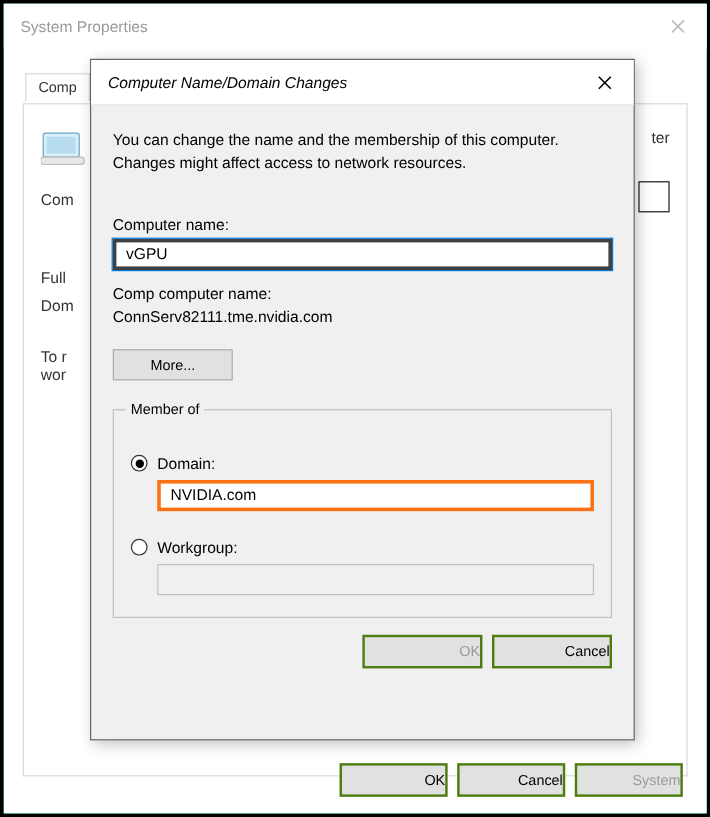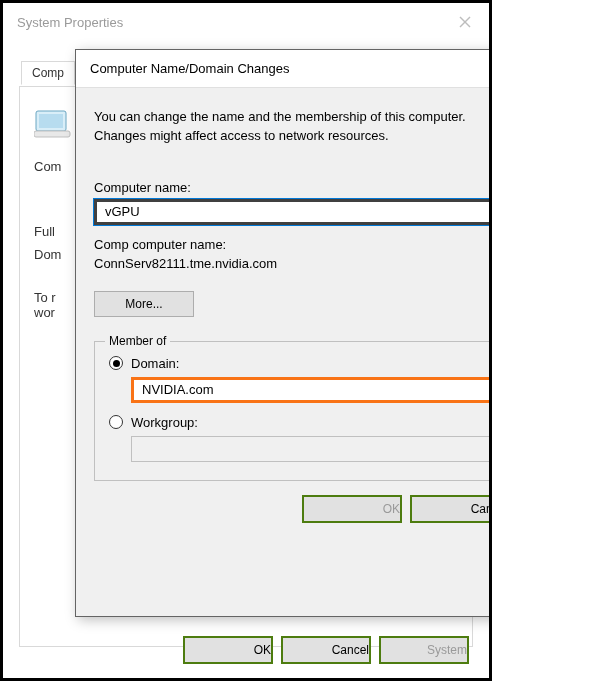--- a/index.html
+++ b/index.html
@@ -1,17 +1,17 @@
 <!DOCTYPE html>
 <html><head>
   <meta charset="utf-8">
   <style>
     * { box-sizing: border-box; margin: 0; padding: 0; }
     html, body { font-family: "Segoe UI", Tahoma, sans-serif; font-size: 12px; background: #fff; }
-    .outer-frame { width: 492px; height: 681px; border: 3px solid #000; position: relative; overflow: hidden; background: #14b8a6; }
+    .outer-frame { width: 592px; height: 681px; border: 3px solid #000; position: relative; overflow: hidden; background: #14b8a6; }
 
     
     .sys-window { position: absolute; top: 0; left: 0; width: 100%; height: 100%; background: #fff; }
     .sys-titlebar { height: 38px; background: #fff; display: flex; align-items: center; padding-left: 14px; padding-right: 0; position: relative; }
     .sys-title-text { color: #9a9a9a; font-size: 13px; }
     .sys-close { position: absolute; right: 0; top: 0; width: 48px; height: 38px; display: flex; align-items: center; justify-content: center; color: #bdbdbd; font-size: 16px; }
 
     .sys-body { padding: 18px 16px 12px 16px; font-size: 13px; color: #333; position: relative; height: calc(100% - 38px); }
     .tab-strip { border-bottom: 1px solid #d9d9d9; position: relative; height: 28px; }
     .tab { position: absolute; top: 2px; left: 2px; background: #fff; border: 1px solid #d9d9d9; border-bottom: 1px solid #fff; padding: 4px 10px; font-size: 12px; }
@@ -23,39 +23,39 @@
     .sys-label { display: inline-block; width: 46px; }
     .sys-small-input { float: right; width: 26px; height: 26px; border: 1px solid #1a1a1a; background: #fff; margin-top: -8px; }
 
     .sys-buttons { position: absolute; bottom: 14px; right: 20px; display: flex; gap: 8px; align-items: center; }
     .btn { min-width: 90px; height: 28px; background: #e1e1e1; border: 2px solid #4d7c0f; font-size: 12px; color: #000; cursor: pointer; display: flex; align-items: center; justify-content: flex-end; }
     .btn.disabled { color: #9a9a9a; pointer-events: none; }
 
     
     .modal { position: absolute; top: 46px; left: 72px; width: 454px; height: 568px; background: #f0f0f0; border: 1px solid #646464; box-shadow: 3px 3px 12px rgba(0,0,0,0.25); }
     .modal-titlebar { height: 38px; background: #fff; display: flex; align-items: center; padding-left: 14px; position: relative; border-bottom: 1px solid #e0e0e0; }
-    .modal-title { font-size: 13px; color: #000; }
+    .modal-title { font-size: 13px; color: #000; font-style: italic; }
     .modal-close { position: absolute; right: 0; top: 0; width: 48px; height: 38px; display: flex; align-items: center; justify-content: center; color: #000; font-size: 15px; cursor: pointer; }
 
     .modal-body { padding: 20px 18px 14px 18px; font-size: 13px; color: #000; }
     .modal-desc { margin-bottom: 34px; line-height: 1.45; }
     .field-group { margin-bottom: 4px; }
     .label { display: block; margin-bottom: 4px; }
     .text-input { width: 100%; height: 26px; border: 3px solid #404040; outline: 1px solid #0078d7; padding: 2px 8px; font-size: 13px; background: #fff; }
     .text-input.plain { border: 3px solid #f97316; outline: none; }
     .text-input.disabled-input { background: #f0f0f0; border: 1px solid #c0c0c0; outline: none; }
 
     .fullname-block { margin-top: 12px; margin-bottom: 20px; }
     .more-row { display: flex; justify-content: flex-start; margin-bottom: 24px; }
     .more-btn { min-width: 100px; height: 26px; background: #e1e1e1; border: 1px solid #adadad; font-size: 12px; cursor: pointer; }
 
     
     .fieldset { border: 1px solid #c0c0c0; padding: 14px 14px 18px 14px; position: relative; margin-top: 6px; }
     .legend { position: absolute; top: -8px; left: 10px; background: #f0f0f0; padding: 0 4px; font-size: 12px; }
-    .radio-row { display: flex; align-items: center; margin-bottom: 6px; }
+    .radio-row { display: flex; align-items: center; margin-bottom: 6px; margin-top: 23px; }
     .radio { width: 14px; height: 14px; border-radius: 50%; border: 1px solid #333; margin-right: 8px; display: flex; align-items: center; justify-content: center; background: #fff; cursor: pointer; }
     .radio.selected::after { content: ""; width: 7px; height: 7px; border-radius: 50%; background: #000; display: block; }
     .radio-input { margin-left: 22px; width: calc(100% - 22px); height: 26px; padding: 2px 8px; font-size: 13px; }
     .radio-group { margin-bottom: 12px; }
 
     .modal-buttons { display: flex; justify-content: flex-end; gap: 8px; padding: 0 18px 14px 18px; }
 
     
     .monitor-icon svg { display: block; }
   </style>

